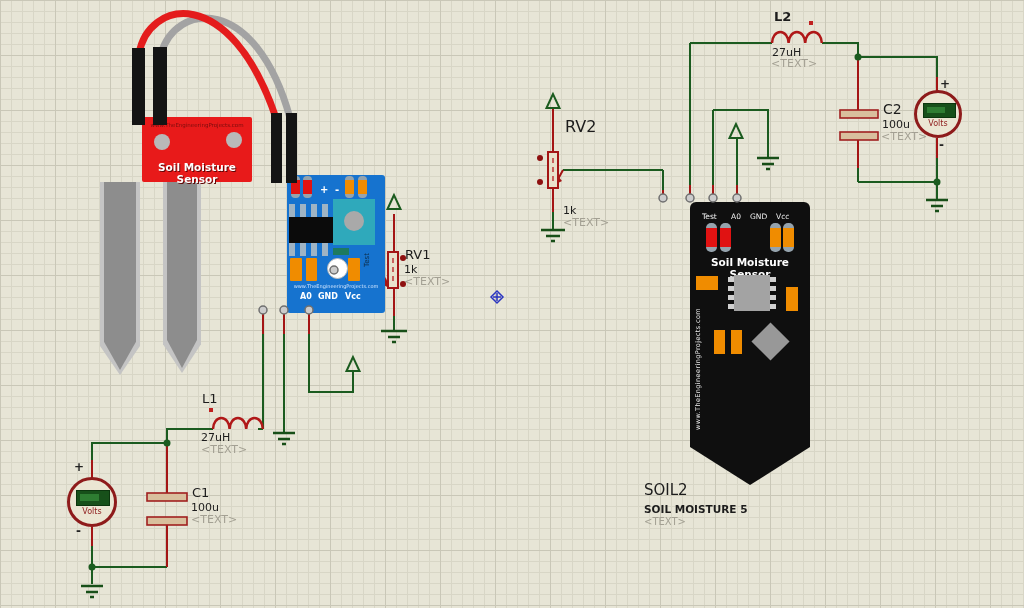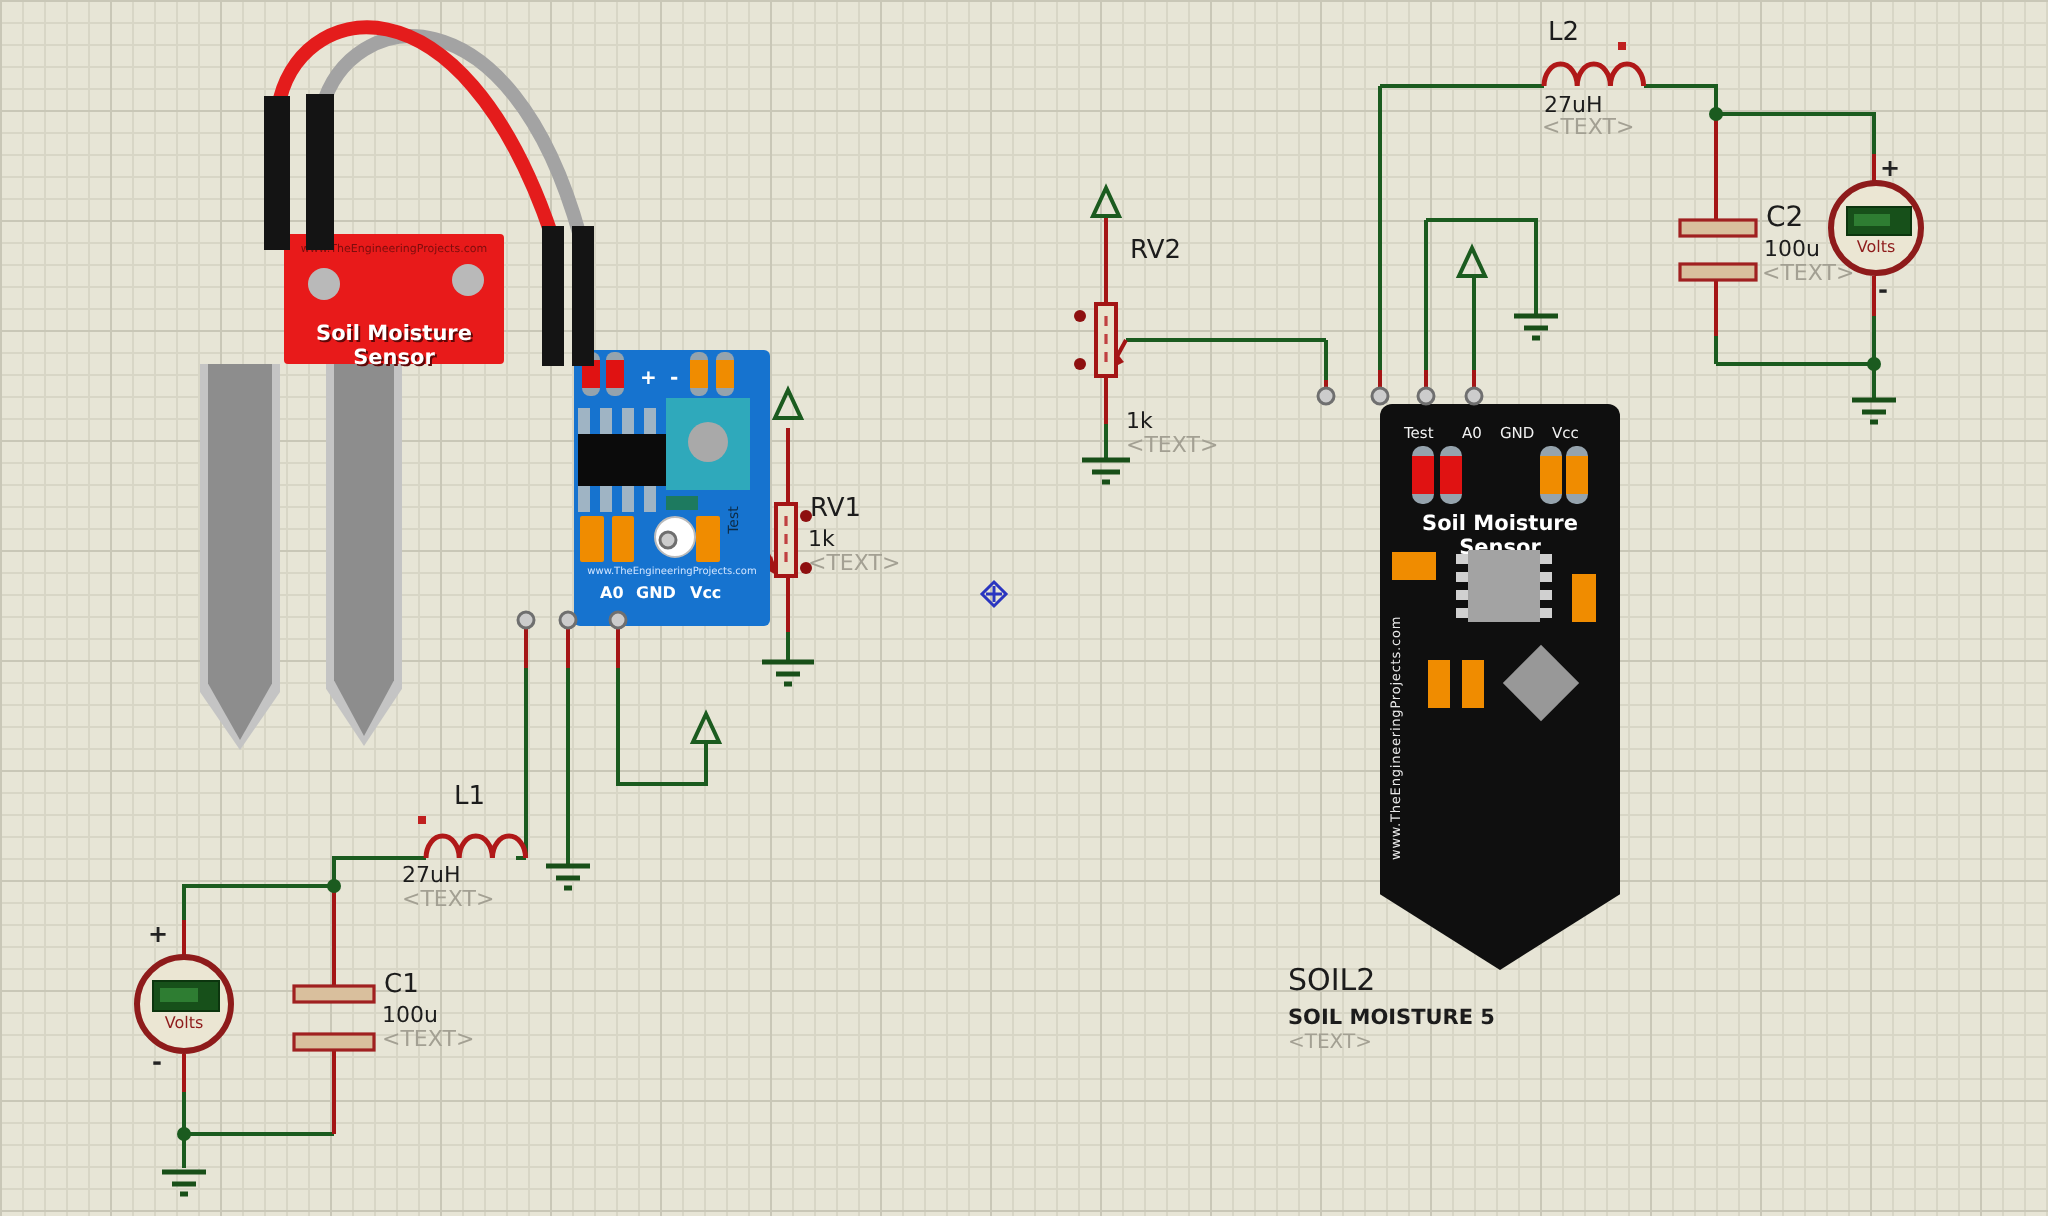--- a/index.html
+++ b/index.html
@@ -234,33 +234,33 @@
       </div>
     <div class="vlab" style="top:26px;">Volts</div>
   </div>
   <div class="pm" style="left:940px;top:77px;">+</div>
   <div class="pm" style="left:939px;top:138px;">-</div>
 
   <div class="lbl ref" style="left:405px;top:248px;">RV1</div>
   <div class="lbl" style="left:404px;top:264px;">1k</div>
   <div class="lbl ph" style="left:404px;top:276px;">&lt;TEXT&gt;</div>
 
-  <div class="lbl ref" style="left:202px;top:392px;margin-left:25px;">L1</div>
+  <div class="lbl ref" style="left:202px;top:392px;">L1</div>
   <div class="lbl" style="left:201px;top:432px;">27uH</div>
   <div class="lbl ph" style="left:201px;top:444px;">&lt;TEXT&gt;</div>
 
   <div class="lbl ref" style="left:192px;top:486px;">C1</div>
   <div class="lbl" style="left:191px;top:502px;">100u</div>
   <div class="lbl ph" style="left:191px;top:514px;">&lt;TEXT&gt;</div>
 
-  <div class="lbl ref" style="left:565px;top:119px;font-size:13px;">RV2</div>
+  <div class="lbl ref" style="left:565px;top:119px;font-size:16px;">RV2</div>
   <div class="lbl" style="left:563px;top:205px;">1k</div>
   <div class="lbl ph" style="left:563px;top:217px;">&lt;TEXT&gt;</div>
 
-  <div class="lbl ref" style="left:774px;top:10px;">L2</div>
+  <div class="lbl ref" style="left:774px;top:10px;font-weight:bold;">L2</div>
   <div class="lbl" style="left:772px;top:47px;">27uH</div>
   <div class="lbl ph" style="left:771px;top:58px;">&lt;TEXT&gt;</div>
 
   <div class="lbl ref" style="left:883px;top:102px;font-size:14px;">C2</div>
   <div class="lbl" style="left:882px;top:119px;">100u</div>
   <div class="lbl ph" style="left:881px;top:131px;">&lt;TEXT&gt;</div>
 
   <div class="lbl" style="left:644px;top:483px;font-size:15px;">SOIL2</div>
   <div class="lbl" style="left:644px;top:504px;font-weight:bold;font-size:10.5px;">SOIL MOISTURE 5</div>
   <div class="lbl ph" style="left:644px;top:517px;font-size:10px;">&lt;TEXT&gt;</div>

